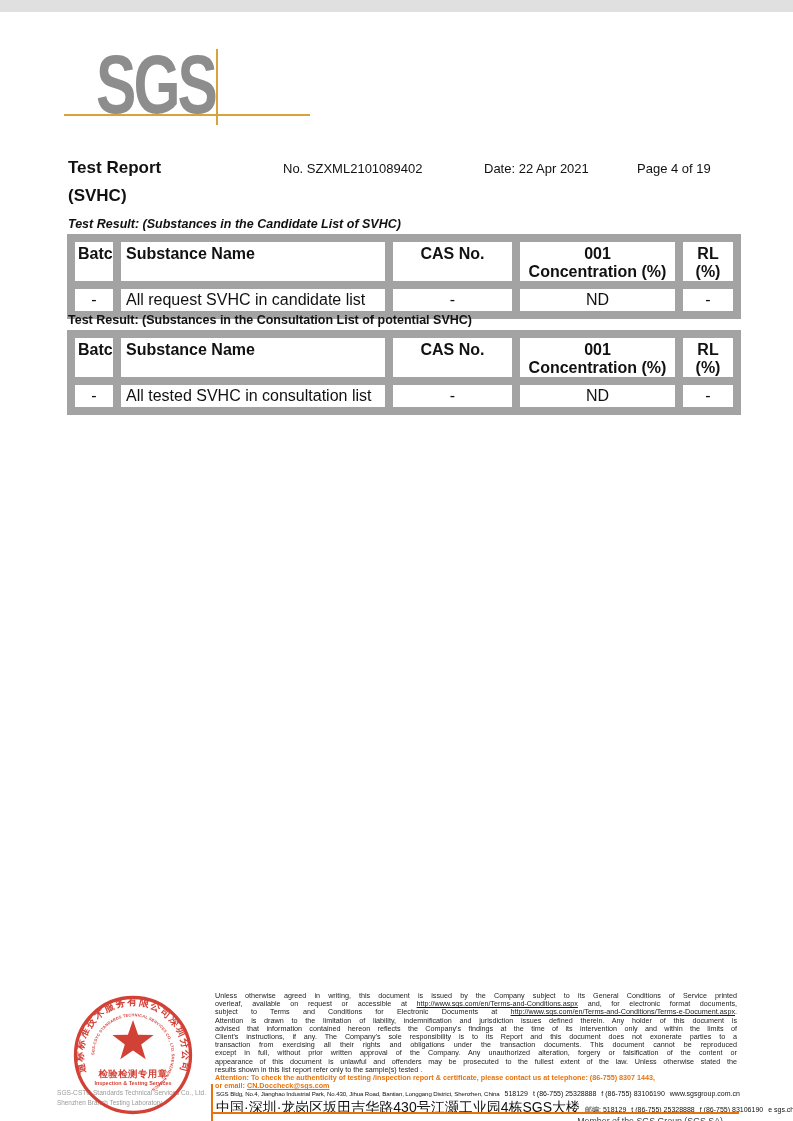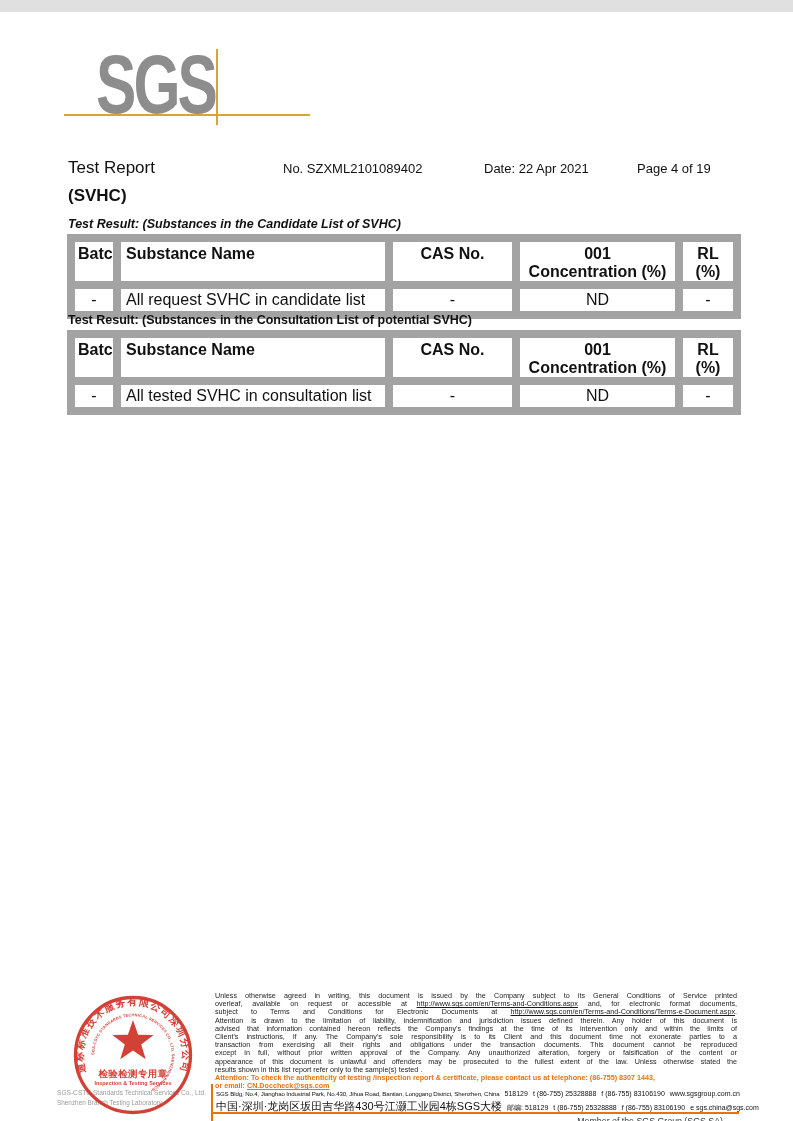--- a/index.html
+++ b/index.html
@@ -11,21 +11,21 @@
   
   .logo-text {
     position:absolute; left:96px; top:30px; font-size:84px; font-weight:bold;
     color:#8d8d8d; line-height:1; letter-spacing:-4px;
     transform:scale(0.72,1); transform-origin:0 0;
     font-family:"Liberation Sans", sans-serif;
   }
   .logo-hline { position:absolute; left:64px; top:102px; width:246px; height:2px; background:#d9a33c; }
   .logo-vline { position:absolute; left:216px; top:37px; width:2px; height:76px; background:#d9a33c; }
   
-  .rpt-title  { position:absolute; left:68px; top:146px; font-size:17px; font-weight:normal; }
+  .rpt-title  { position:absolute; left:68px; top:146px; font-size:17px; font-weight:bold; }
   .rpt-sub    { position:absolute; left:68px; top:174px; font-size:17px; font-weight:bold; }
   .rpt-no     { position:absolute; left:283px; top:149px; font-size:13px; }
   .rpt-date   { position:absolute; left:484px; top:149px; font-size:13px; }
   .rpt-page   { position:absolute; left:637px; top:149px; font-size:13px; }
   
   .tbl-title { position:absolute; left:68px; font-size:12.5px; font-weight:bold; }
   .tbl-title.t1 { top:205px;font-style:italic; } .tbl-title.t2 { top:301px; }
   table.result { position:absolute; left:67px; width:668px; border-collapse:collapse; table-layout:fixed; }
   table.result.t1 { top:222px; } table.result.t2 { top:318px; }
   table.result th, table.result td { border:8px solid #a3a3a3; font-size:16px; overflow:hidden; }
@@ -42,21 +42,21 @@
   .stamp { position:absolute; left:67px; top:977px; width:132px; height:132px; opacity:0.92; z-index:3; }
   .co-gray { position:absolute; left:57px; color:#9b9b9b; z-index:1; white-space:nowrap; }
   .co-gray.l1 { top:1077px; font-size:6.6px; }
   .co-gray.l2 { top:1087px; font-size:6.4px; }
   
   .addr { position:absolute; left:216px; width:522px; display:flex; align-items:baseline; gap:5px; white-space:nowrap; color:#111; }
   .addr.a { top:1078px; }
   .addr.b { top:1087px; }
   .addr .tiny { font-size:6.1px; letter-spacing:-0.1px; }
   .addr .num  { font-size:7px; }
-  .addr .zh   { font-size:11px; }
+  .addr .zh   { font-size:14px; }
   .vline-orange { position:absolute; left:211px; top:1072px; width:2px; height:49px; background:#e8730c; }
   .hline-orange { position:absolute; left:211px; top:1100px; width:528px; height:2px; background:#e8730c; }
   .member { position:absolute; right:70px; top:1104px; font-size:8.8px; color:#3a3a3a; }
 </style>
 </head>
 <body>
 
 <div class="page">
 
   <div class="logo-text">SGS</div>
@@ -148,21 +148,21 @@
     <text x="70" y="93" text-anchor="middle" font-size="10" font-weight="bold" fill="#cf3126" letter-spacing="0.5" font-family="Liberation Sans, sans-serif">检验检测专用章</text>
     <text x="70" y="102" text-anchor="middle" font-size="5.8" font-weight="bold" fill="#cf3126" font-family="Liberation Sans, sans-serif">Inspection &amp; Testing Services</text>
   </svg>
 
   <div class="legal">
     <div class="ln jl">Unless otherwise agreed in writing, this document is issued by the Company subject to its General Conditions of Service printed</div>
     <div class="ln jl"><span>overleaf, available on request or accessible at </span><span class="link">http://www.sgs.com/en/Terms-and-Conditions.aspx</span><span> and, for electronic format documents,</span></div>
     <div class="ln jl"><span>subject to Terms and Conditions for Electronic Documents at </span><span class="link">http://www.sgs.com/en/Terms-and-Conditions/Terms-e-Document.aspx</span><span>.</span></div>
     <div class="ln jl">Attention is drawn to the limitation of liability, indemnification and jurisdiction issues defined therein. Any holder of this document is</div>
     <div class="ln jl">advised that information contained hereon reflects the Company's findings at the time of its intervention only and within the limits of</div>
-    <div class="ln jl">Client's instructions, if any. The Company's sole responsibility is to its Client and this document time not exonerate parties to a</div>
+    <div class="ln jl">Client's instructions, if any. The Company's sole responsibility is to its Report and this document does not exonerate parties to a</div>
     <div class="ln jl">transaction from exercising all their rights and obligations under the transaction documents. This document cannot be reproduced</div>
     <div class="ln jl">except in full, without prior written approval of the Company. Any unauthorized alteration, forgery or falsification of the content or</div>
     <div class="ln jl">appearance of this document is unlawful and offenders may be prosecuted to the fullest extent of the law. Unless otherwise stated the</div>
     <div class="ln">results shown in this list report refer only to the sample(s) tested .</div>
     <div class="ln orange">Attention: To check the authenticity of testing /inspection report &amp; certificate, please contact us at telephone: (86-755) 8307 1443,</div>
     <div class="ln orange"><span>or email: </span><span class="link">CN.Doccheck@sgs.com</span></div>
   </div>
 
   <div class="addr a">
     <span class="tiny">SGS Bldg, No.4, Jianghao Industrial Park, No.430, Jihua Road, Bantian, Longgang District, Shenzhen, China</span>

